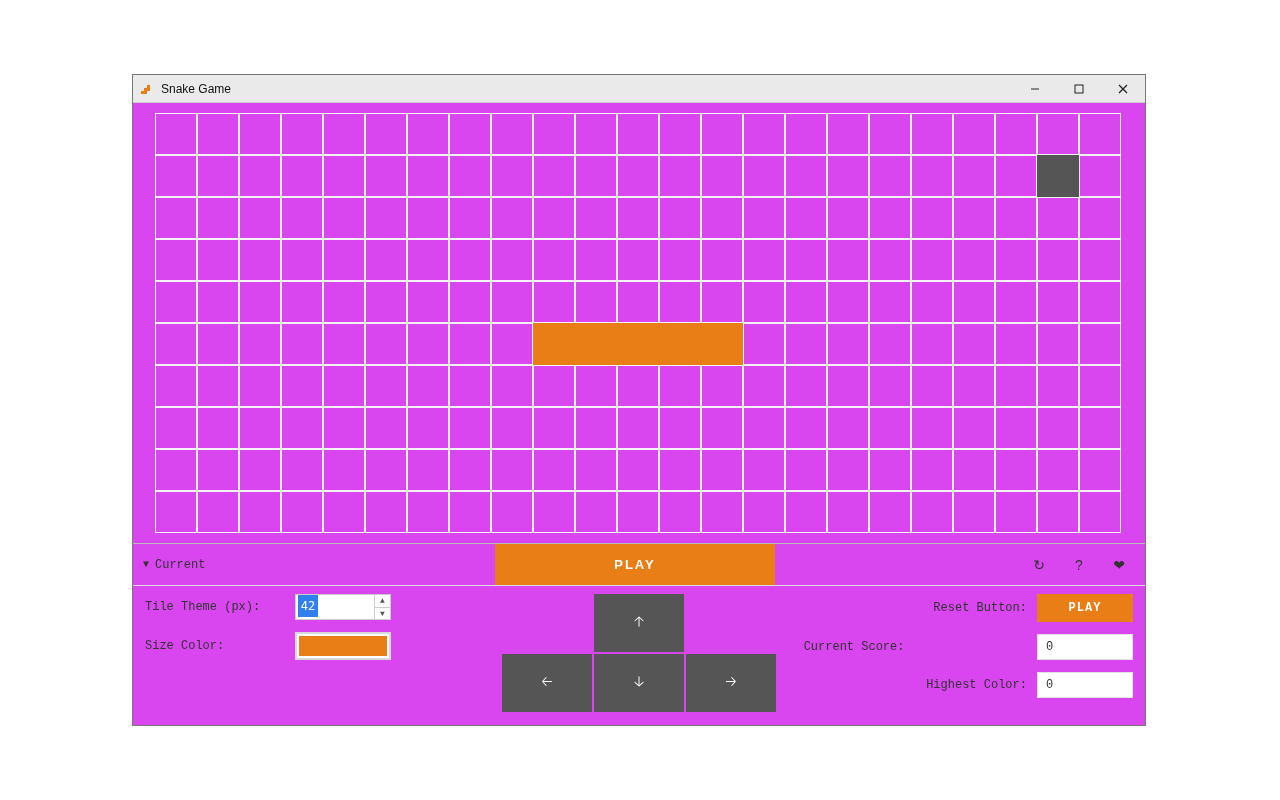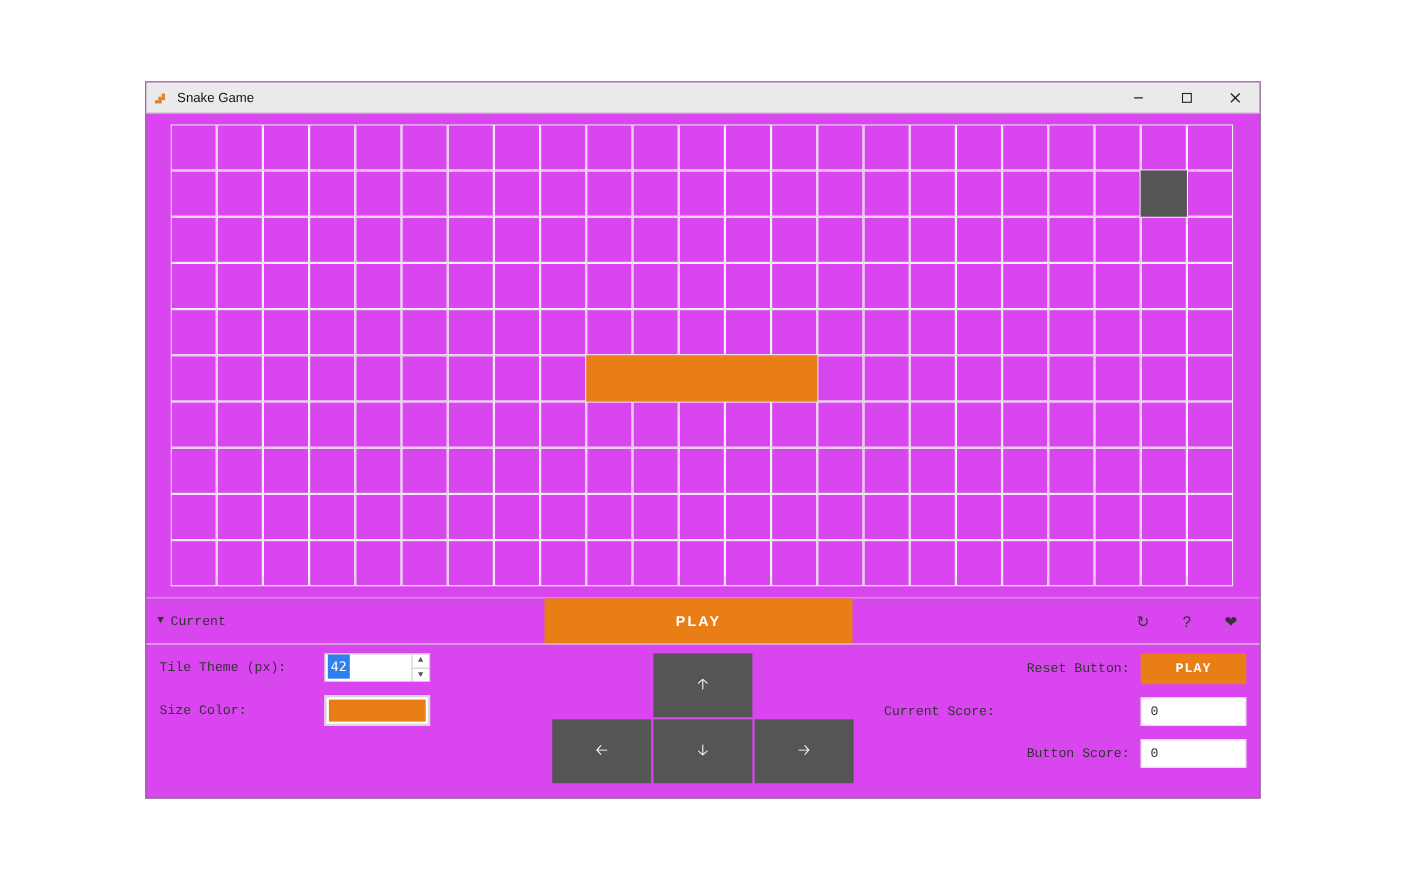--- a/index.html
+++ b/index.html
@@ -555,21 +555,21 @@
           <label style="text-align:right; flex:1;">Reset Button:</label>
           <div class="reset-btn">
             <span>PLAY</span>
           </div>
         </div>
         <div class="form-row" style="justify-content:flex-end; width:100%;">
           <label style="text-align:left; flex:1;">Current Score:</label>
           <div class="score-box">0</div>
         </div>
         <div class="form-row" style="justify-content:flex-end; width:100%;">
-          <label style="text-align:right; flex:1;">Button Score:</label>
+          <label style="text-align:right; flex:1;">Highest Color:</label>
           <div class="score-box">0</div>
         </div>
       </div>
 
     </div>
 
   </div>
 </div>
 
 </body></html>

